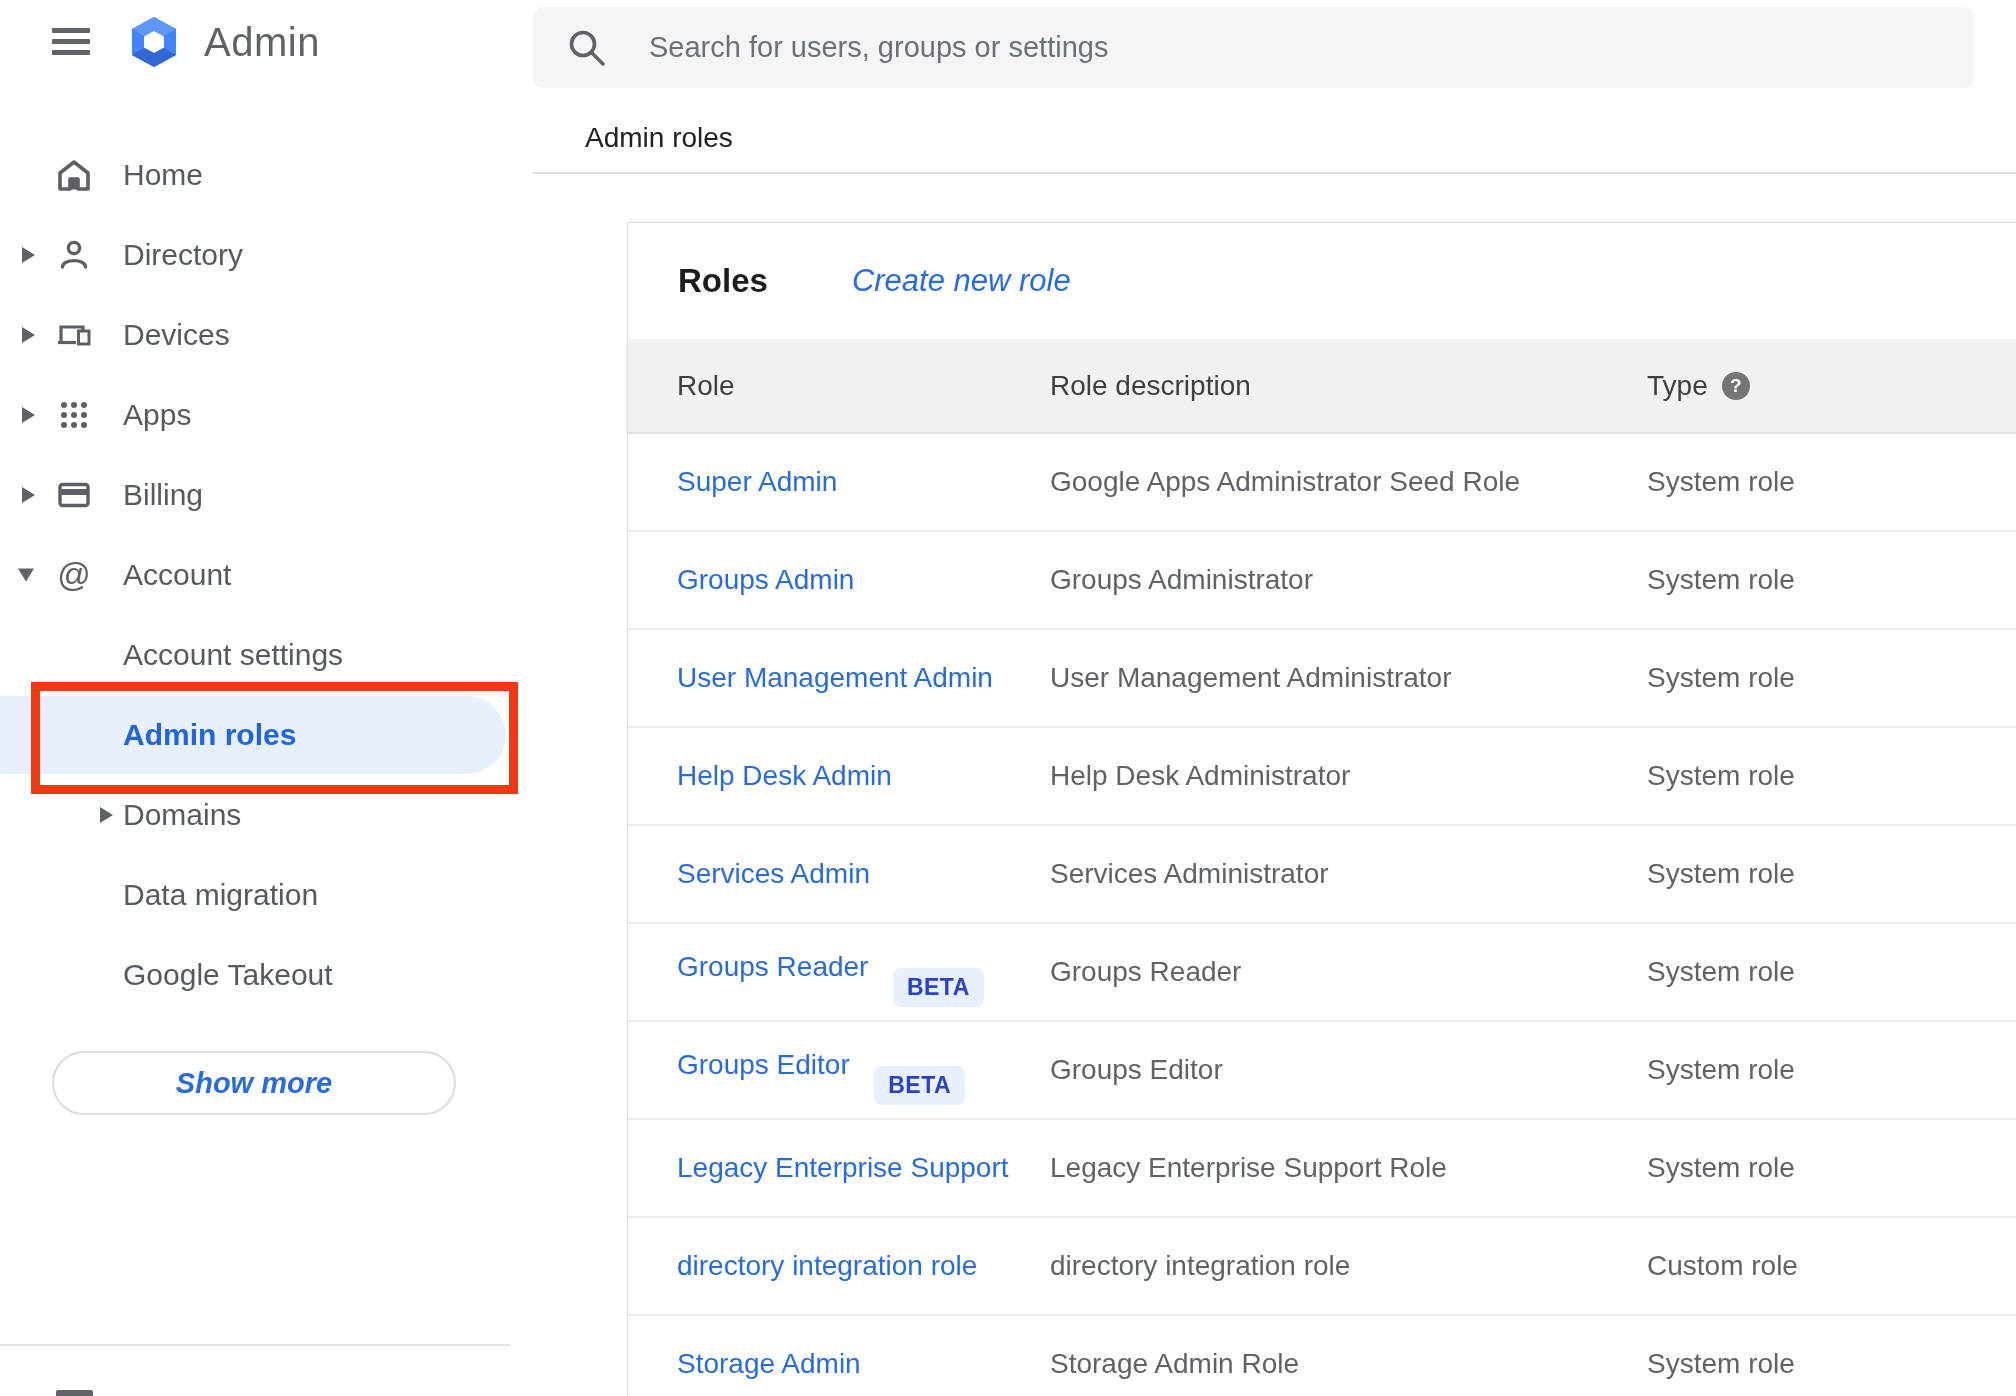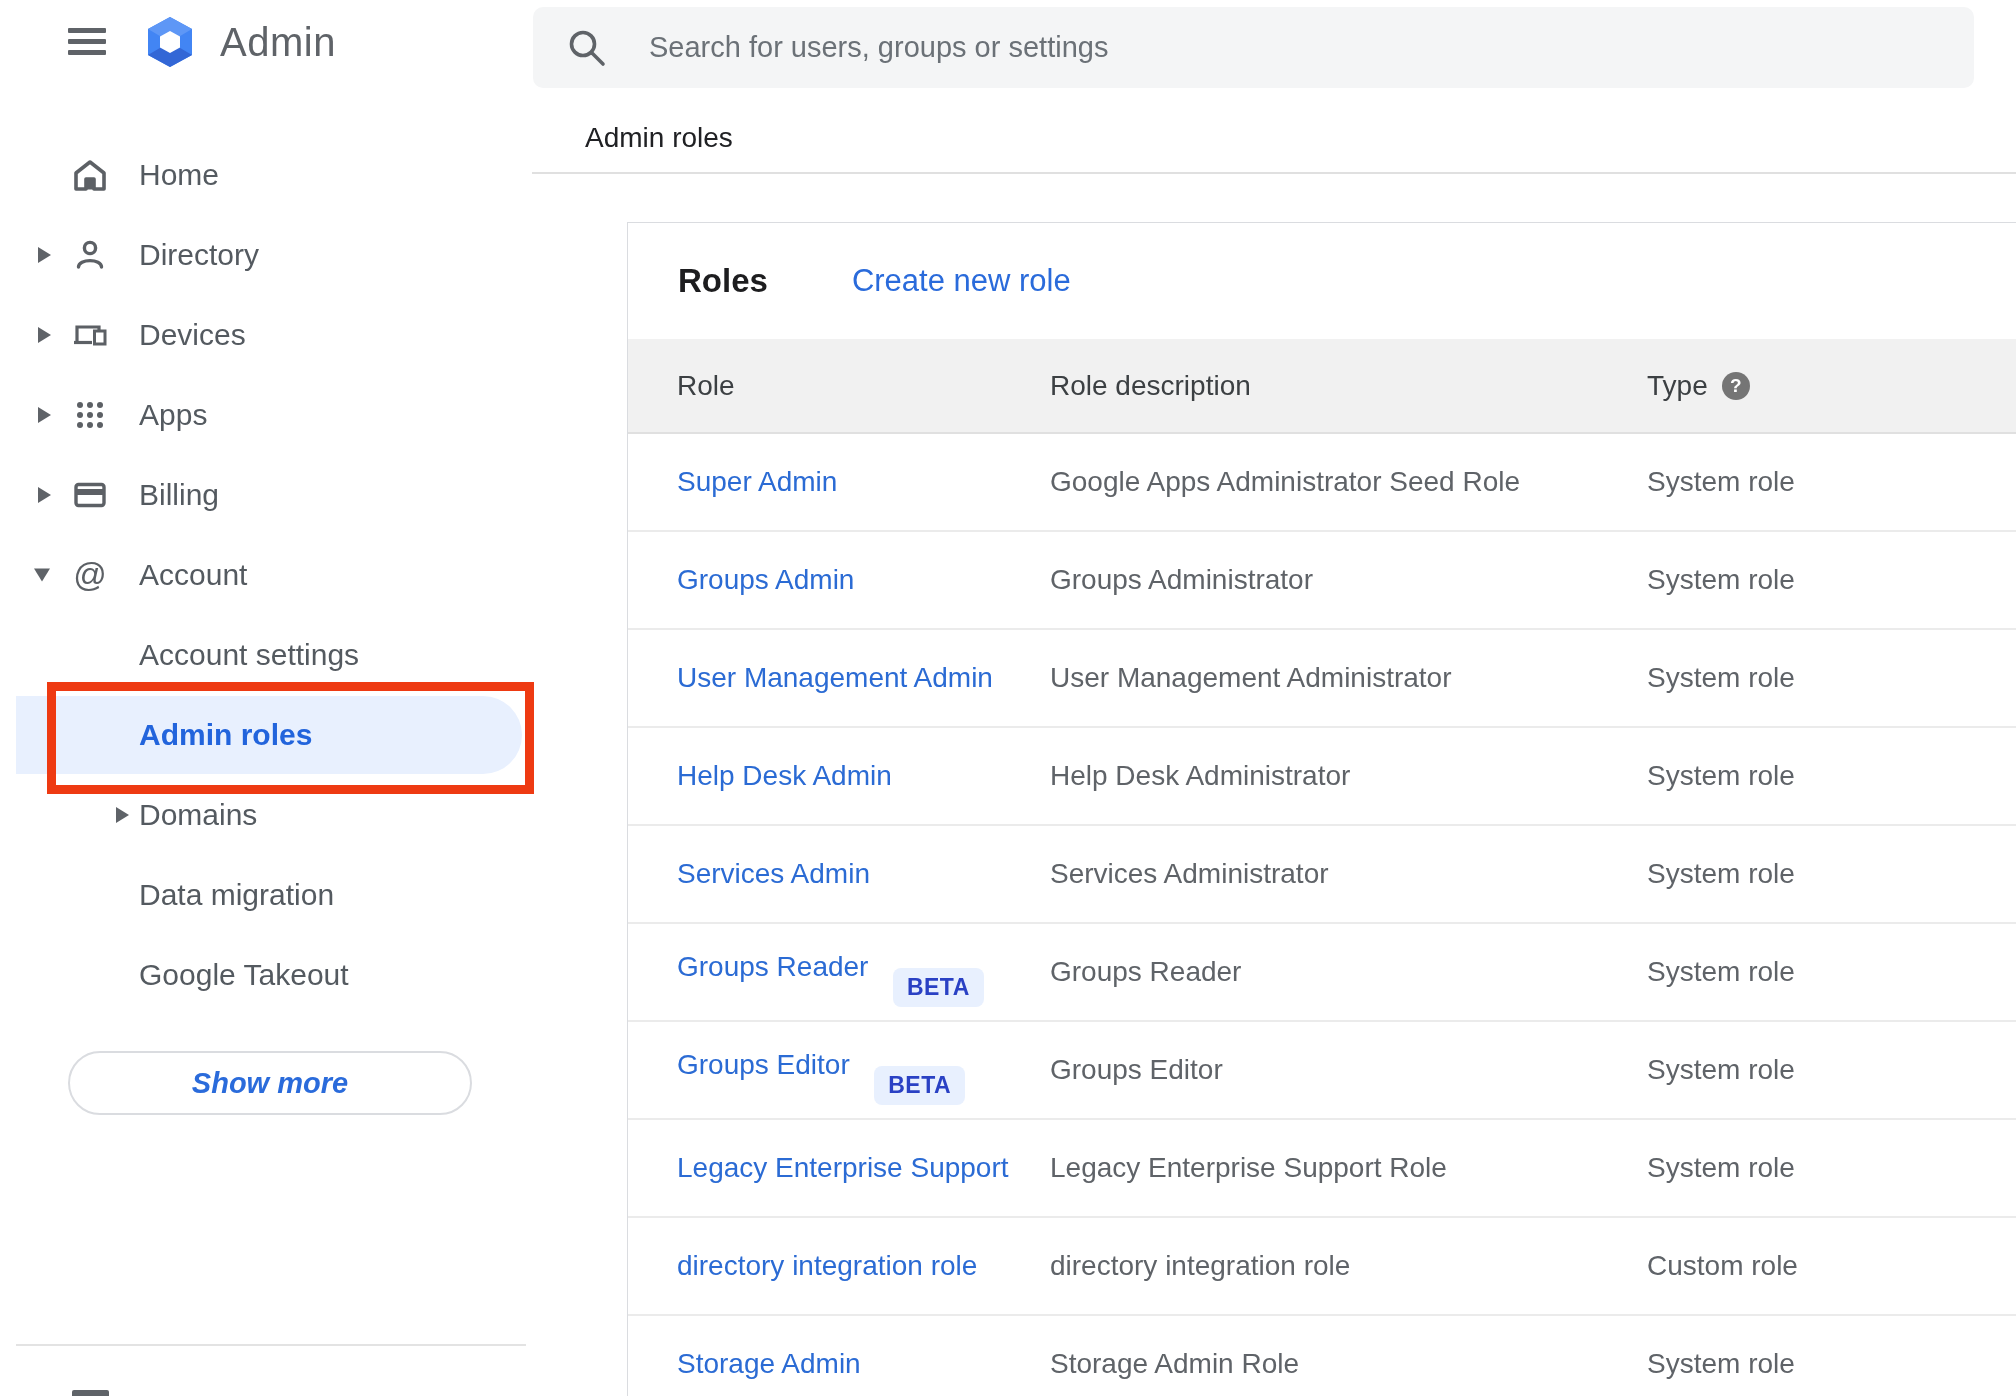--- a/index.html
+++ b/index.html
@@ -1,21 +1,21 @@
 <!DOCTYPE html>
 <html><head>
 <meta charset="utf-8">
 <style>
   html,body{margin:0;padding:0;}
   body{
     width:2016px;height:1396px;position:relative;overflow:hidden;
     background:#ffffff;font-family:"Liberation Sans",sans-serif;color:#202124;
   }
   
-  .sidebar{position:absolute;left:16px;top:0;width:531px;height:1376px;background:#fff;}
+  .sidebar{position:absolute;left:0;top:0;width:531px;height:1376px;background:#fff;}
   .side-header{position:relative;height:90px;}
   .hamburger{position:absolute;left:52px;top:28px;width:38px;height:30px;cursor:pointer;}
   .hamburger span{display:block;width:38px;height:5px;background:#5f6368;border-radius:1px;margin-bottom:6px;}
   .logo{position:absolute;left:126px;top:14px;display:flex;align-items:center;}
   .logo-text{font-size:40px;color:#5f6368;margin-left:22px;letter-spacing:0.5px;}
   .nav{padding-top:45px;}
   .nav-row{position:relative;height:80px;display:flex;align-items:center;cursor:pointer;}
   .nav-label{position:absolute;left:123px;font-size:30px;color:#545a60;white-space:nowrap;}
   .nav-icon{position:absolute;left:56px;top:50%;transform:translateY(-50%);width:36px;height:36px;}
   .tri-right{position:absolute;left:22px;top:50%;transform:translateY(-50%);
@@ -40,21 +40,21 @@
   .search-input{border:none;outline:none;background:transparent;margin-left:38px;width:1200px;
     font-size:29px;color:#404040;font-family:"Liberation Sans",sans-serif;}
   .search-input::placeholder{color:#6b7177;opacity:1;}
   .breadcrumb{position:absolute;left:54px;top:122px;font-size:28px;color:#202124;}
   .top-divider{position:absolute;left:1px;top:172px;right:0;height:2px;background:#e0e0e0;}
   
   .card{position:absolute;left:96px;top:222px;right:-2px;height:1200px;background:#fff;
     border:1px solid #dadce0;border-right:none;box-sizing:border-box;}
   .card-header{height:116px;display:flex;align-items:center;}
   .card-title{font-size:33px;font-weight:bold;color:#1d1d1f;margin-left:50px;}
-  .create-link{font-size:31px;color:#2a6bdb;margin-left:84px;cursor:pointer;text-decoration:none;}
+  .create-link{font-size:31px;color:#2a6bdb;margin-left:84px;cursor:pointer;text-decoration:none;font-style:italic;}
   .thead{height:95px;background:#f1f1f1;border-bottom:2px solid #e0e0e0;box-sizing:border-box;}
   .grid-row{display:grid;grid-template-columns:373px 597px auto;padding-left:49px;align-items:center;}
   .thead.grid-row{height:95px;}
   .th{font-size:28px;color:#3c4043;display:flex;align-items:center;}
   .help-icon{width:28px;height:28px;border-radius:50%;background:#757575;color:#fff;font-size:19px;
     font-weight:bold;display:inline-flex;align-items:center;justify-content:center;margin-left:14px;cursor:pointer;}
   .trow{height:98px;border-bottom:2px solid #ebebeb;box-sizing:border-box;}
   .role-link{font-size:28px;color:#2b6bd4;cursor:pointer;text-decoration:none;white-space:nowrap;}
   .beta-badge{display:inline-block;margin-left:20px;padding:6px 14px;border-radius:8px;background:#e8f0fe;
     color:#2a41c4;font-size:23px;font-weight:bold;letter-spacing:0.5px;vertical-align:middle;margin-top:31px;}

